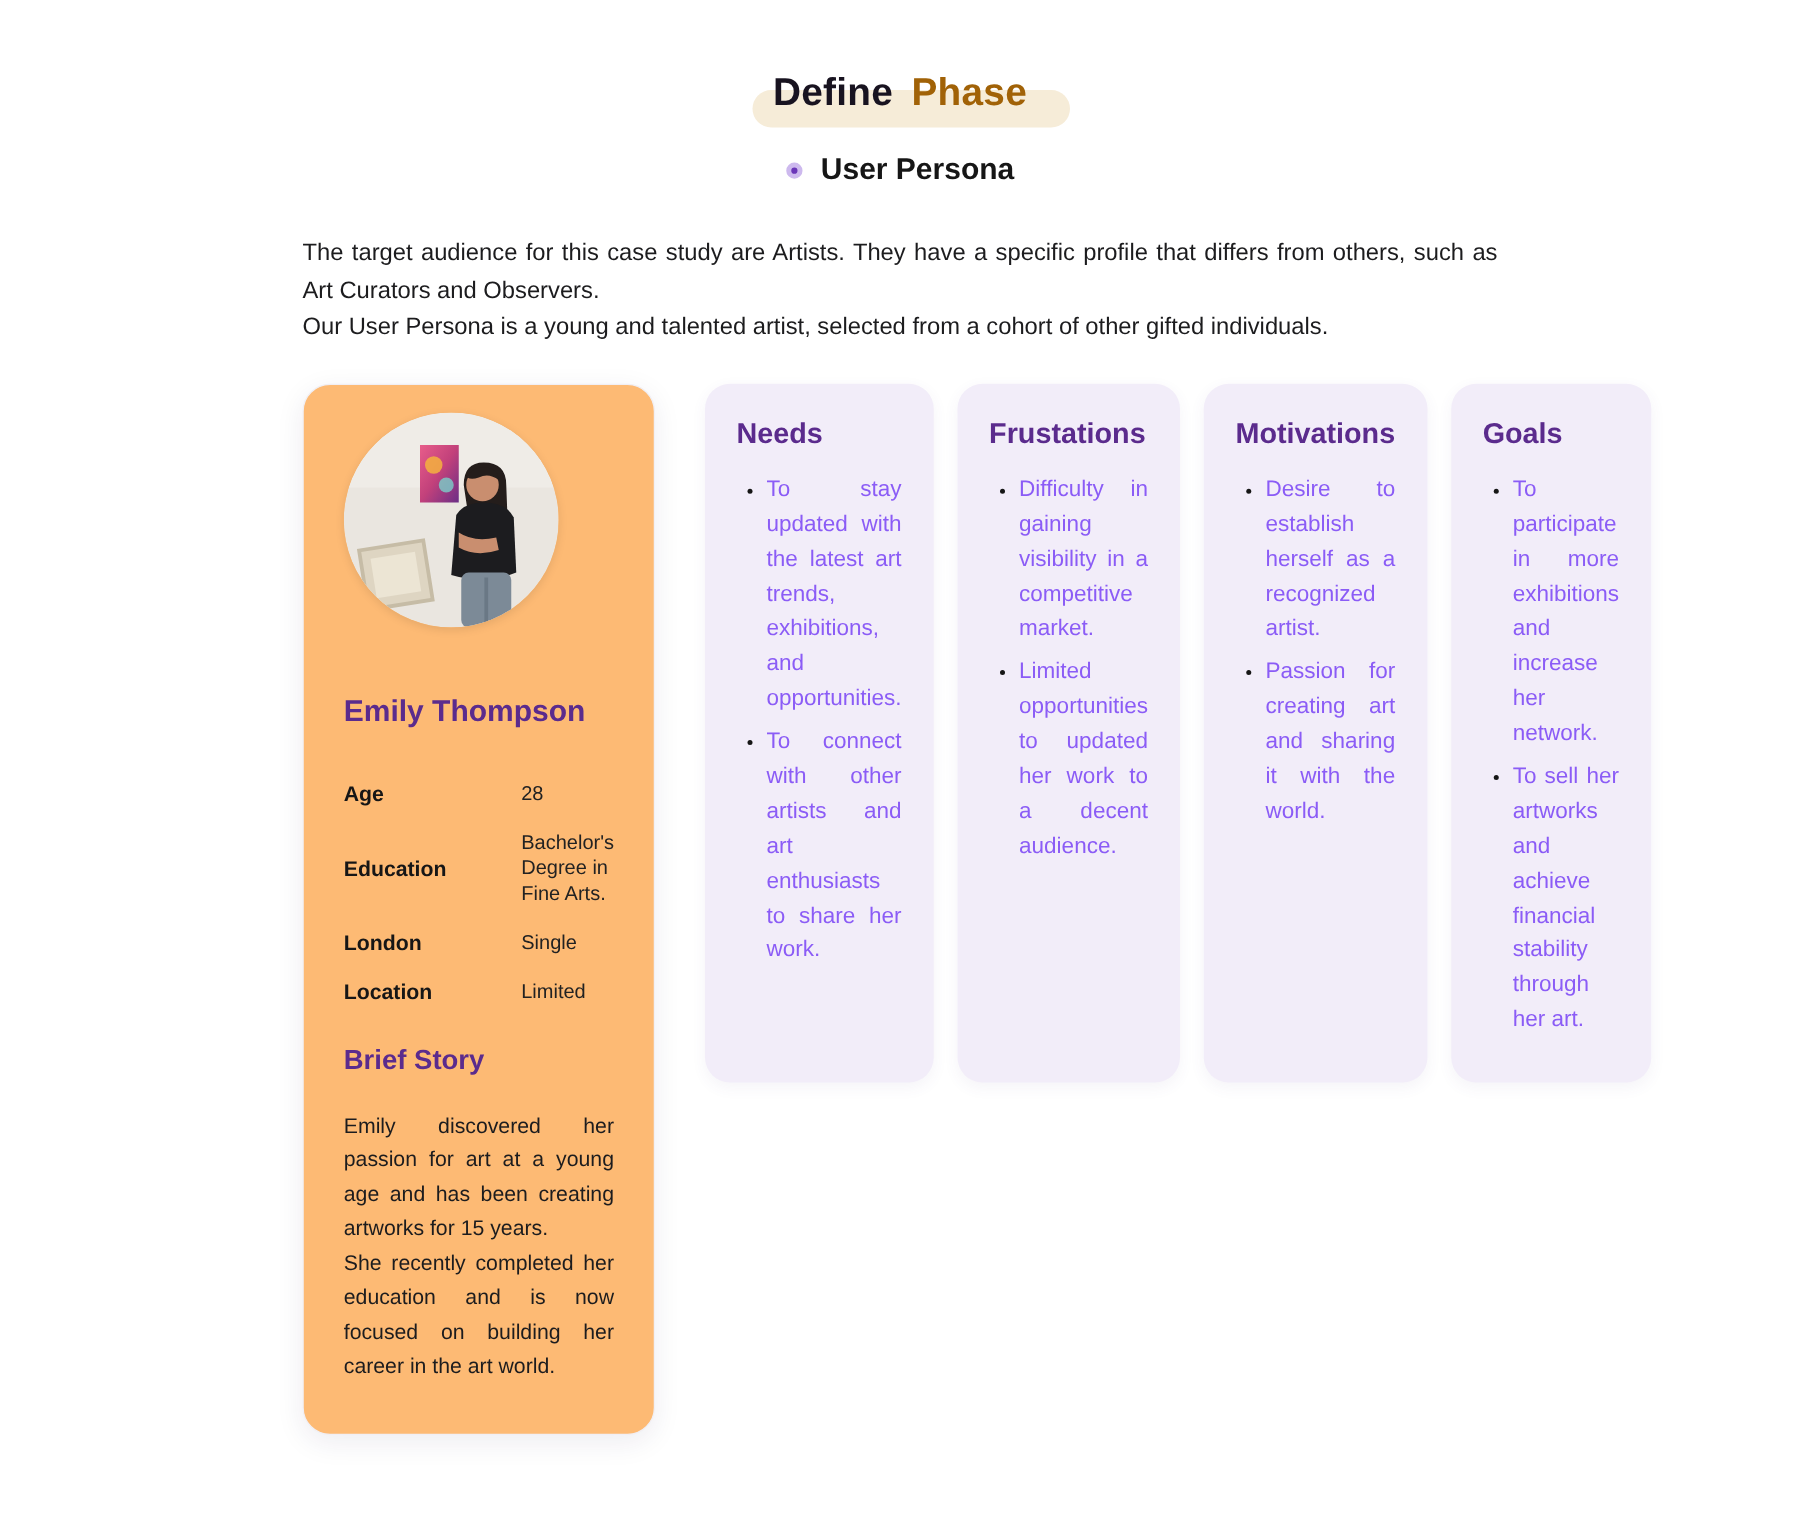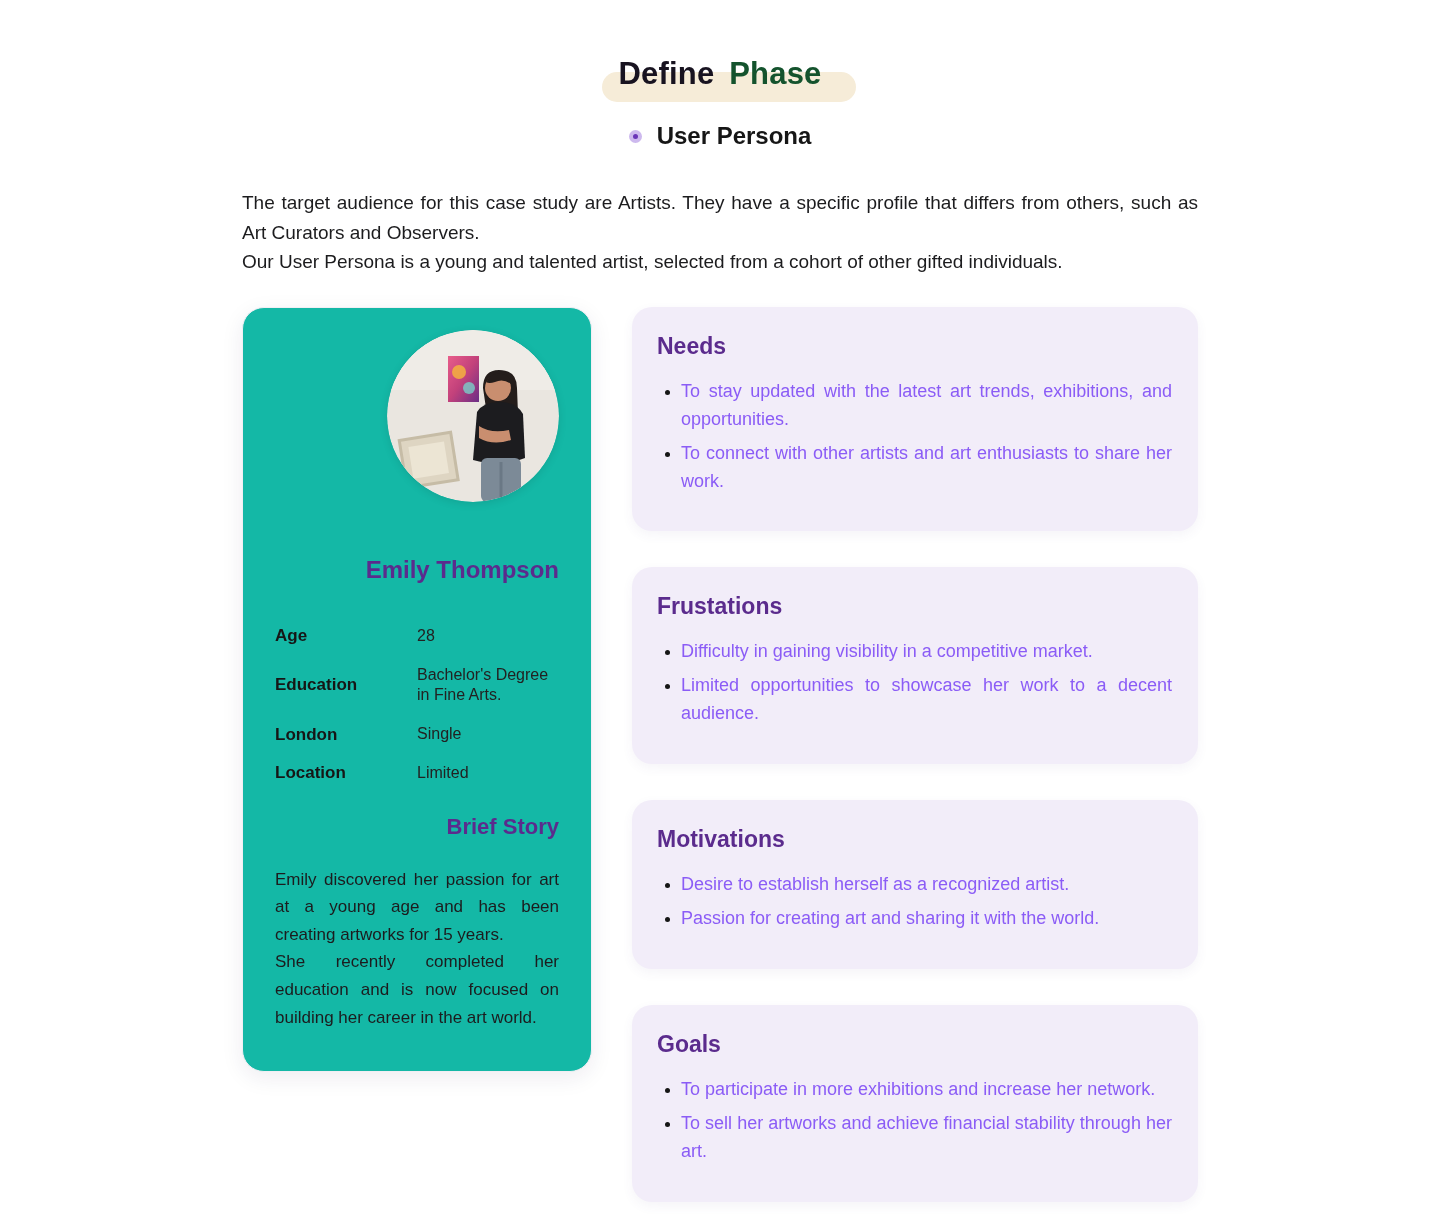--- a/index.html
+++ b/index.html
@@ -42,21 +42,21 @@
     left: -16px;
     right: -34px;
     top: 16px;
     bottom: -10px;
     background: #f6ecd8;
     border-radius: 999px;
     z-index: 0;
   }
   .title-main, .title-accent { position: relative; z-index: 1; }
   .title-main { color: #181320; }
-  .title-accent { color: #14532d; margin-left: 6px; }
+  .title-accent { color: #a16207; margin-left: 6px; }
 
   
   .section-row {
     margin-top: 30px;
     display: flex;
     align-items: center;
     justify-content: center;
     gap: 15px;
   }
   .dot {
@@ -87,28 +87,28 @@
   .main {
     margin-top: 30px;
     display: flex;
     gap: 40px;
     align-items: flex-start;
   }
 
   
   .persona-card {
     width: 350px;
-    background: #14b8a6;
+    background: #fdba74;
     border: 1px solid #f1eff4;
     border-radius: 22px;
     box-shadow: 0 6px 22px rgba(40, 25, 80, 0.08);
     padding: 22px 32px 40px 32px;
     display: flex;
     flex-direction: column;
-    align-items: flex-end;
+    align-items: flex-start;
   }
   .photo-ring {
     width: 172px;
     height: 172px;
     border-radius: 50%;
     overflow: hidden;
     box-shadow: 0 2px 8px rgba(0,0,0,0.10);
     flex: none;
   }
   .persona-name {
@@ -148,22 +148,22 @@
     font-size: 17px;
     line-height: 1.62;
     text-align: justify;
     width: 100%;
   }
 
   
   .cards-col {
     flex: 1;
     display: flex;
-    flex-direction: column;
-    gap: 36px;
+    flex-direction: row;
+    gap: 19px;
   }
   .info-card {
     background: #f2edf9;
     border-radius: 20px;
     padding: 26px 26px 30px 25px;
     box-shadow: 0 4px 12px rgba(90, 60, 140, 0.06);
   }
   .info-card h3 {
     font-size: 23px;
     font-weight: 700;
@@ -278,21 +278,21 @@
           <ul>
             <li>To stay updated with the latest art trends, exhibitions, and opportunities.</li>
             <li>To connect with other artists and art enthusiasts to share her work.</li>
           </ul>
         </div>
 
         <div class="info-card">
           <h3>Frustations</h3>
           <ul>
             <li>Difficulty in gaining visibility in a competitive market.</li>
-            <li>Limited opportunities to showcase her work to a decent audience.</li>
+            <li>Limited opportunities to updated her work to a decent audience.</li>
           </ul>
         </div>
 
         <div class="info-card">
           <h3>Motivations</h3>
           <ul>
             <li>Desire to establish herself as a recognized artist.</li>
             <li>Passion for creating art and sharing it with the world.</li>
           </ul>
         </div>

